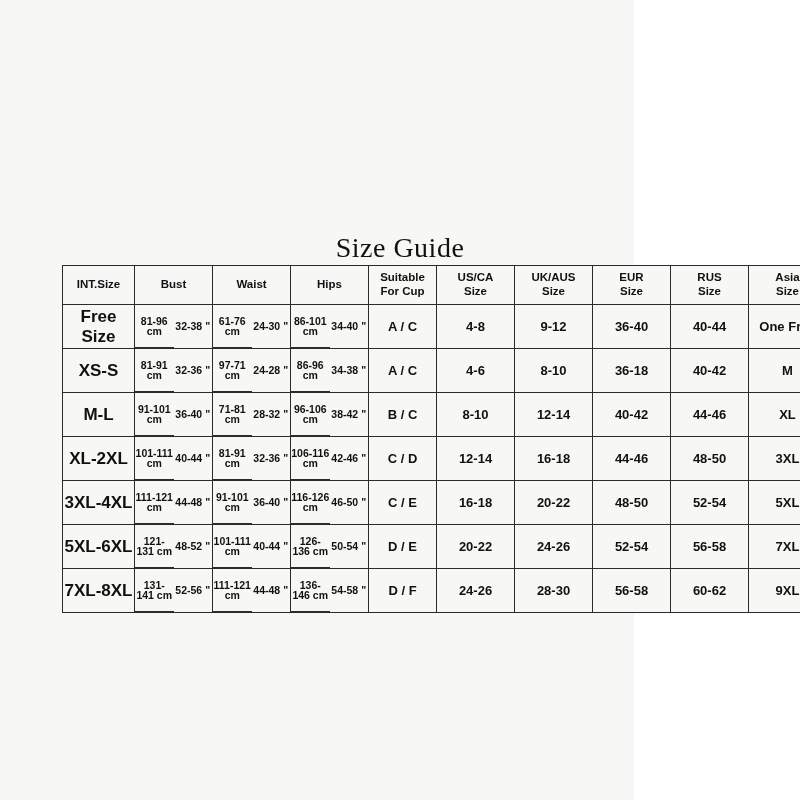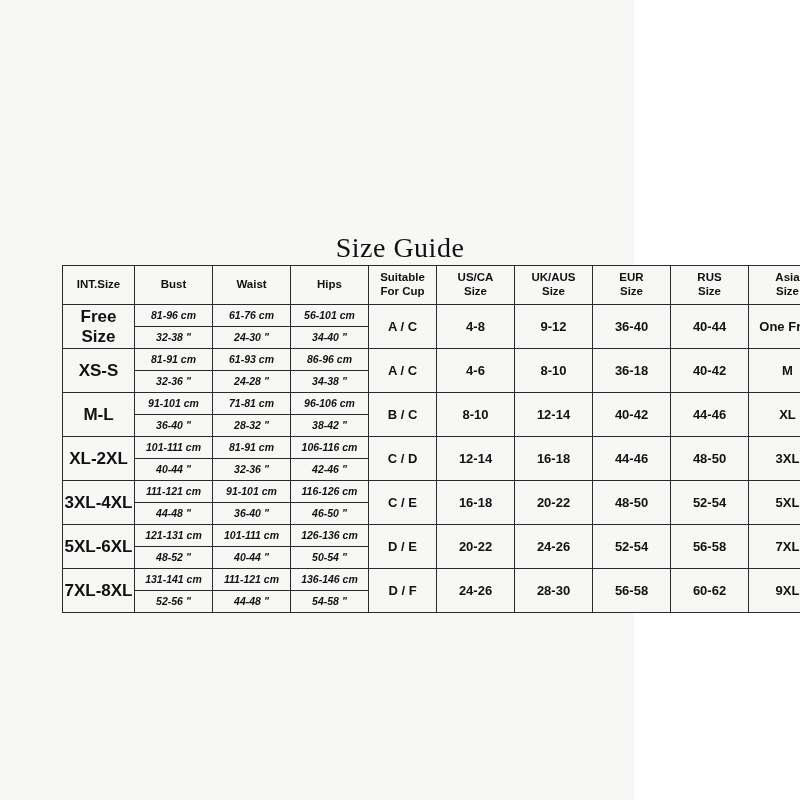--- a/index.html
+++ b/index.html
@@ -63,23 +63,22 @@
     font-size: 13px;
     font-weight: bold;
     height: 43px;
   }
   td.dual {
     padding: 0;
     height: 43px;
   }
   .dual-inner {
     display: flex;
-    flex-direction: column;
+    flex-direction: row;
     height: 43px;
-    font-style: italic;
   }
   .dual-inner .cm {
     flex: 1 1 50%;
     display: flex;
     align-items: center;
     justify-content: center;
     font-size: 10.5px;
     font-weight: bold;
     border-bottom: 1px solid #2b2b2b;
     line-height: 1;
@@ -174,21 +173,21 @@
             </div>
           </td>
           <td class="dual">
             <div class="dual-inner">
               <div class="cm">61-76 cm</div>
               <div class="inch">24-30 "</div>
             </div>
           </td>
           <td class="dual">
             <div class="dual-inner">
-              <div class="cm">56-101 cm</div>
+              <div class="cm">86-101 cm</div>
               <div class="inch">34-40 "</div>
             </div>
           </td>
           <td class="plain-cell">A / C</td>
           <td class="plain-cell">4-8</td>
           <td class="plain-cell">9-12</td>
           <td class="plain-cell">36-40</td>
           <td class="plain-cell">40-44</td>
           <td class="plain-cell">One Free</td>
         </tr>
@@ -196,21 +195,21 @@
         <tr>
           <td class="label-cell">XS-S</td>
           <td class="dual">
             <div class="dual-inner">
               <div class="cm">81-91 cm</div>
               <div class="inch">32-36 "</div>
             </div>
           </td>
           <td class="dual">
             <div class="dual-inner">
-              <div class="cm">61-93 cm</div>
+              <div class="cm">97-71 cm</div>
               <div class="inch">24-28 "</div>
             </div>
           </td>
           <td class="dual">
             <div class="dual-inner">
               <div class="cm">86-96 cm</div>
               <div class="inch">34-38 "</div>
             </div>
           </td>
           <td class="plain-cell">A / C</td>

